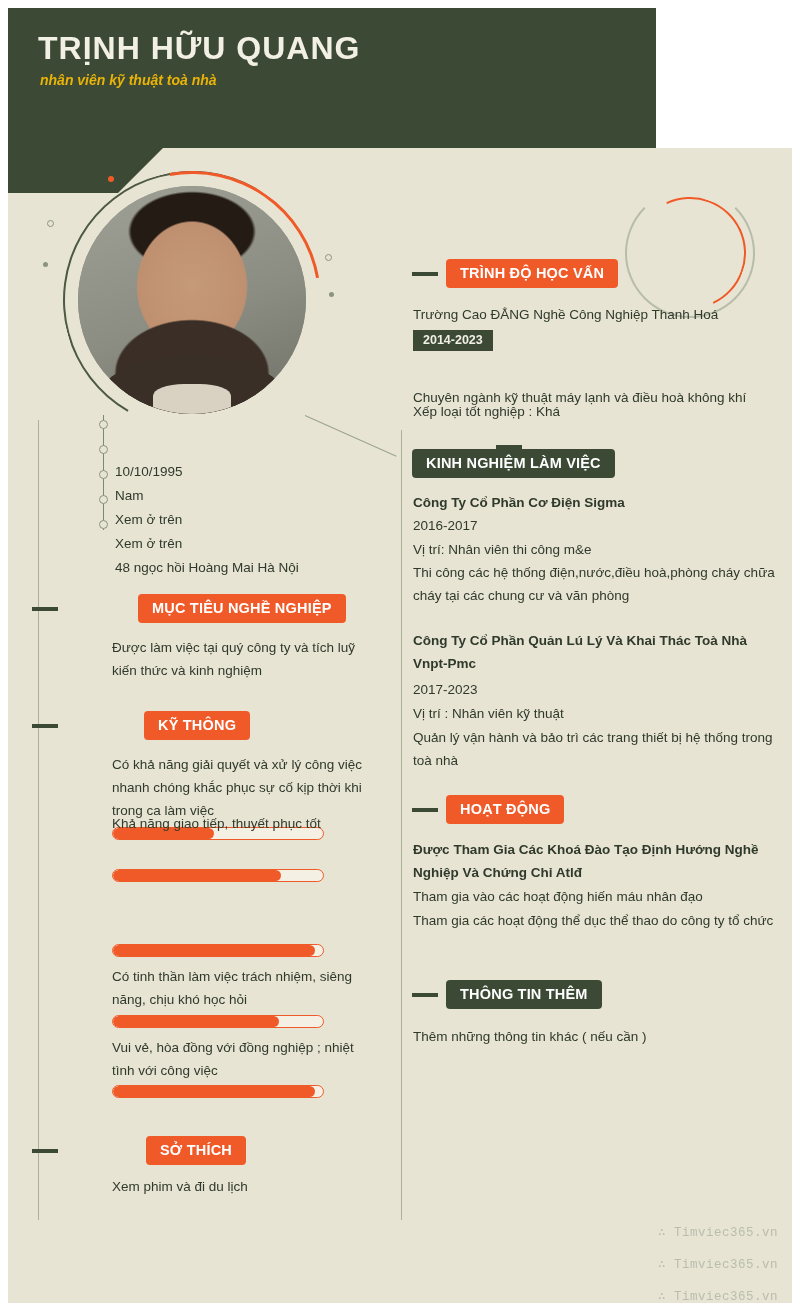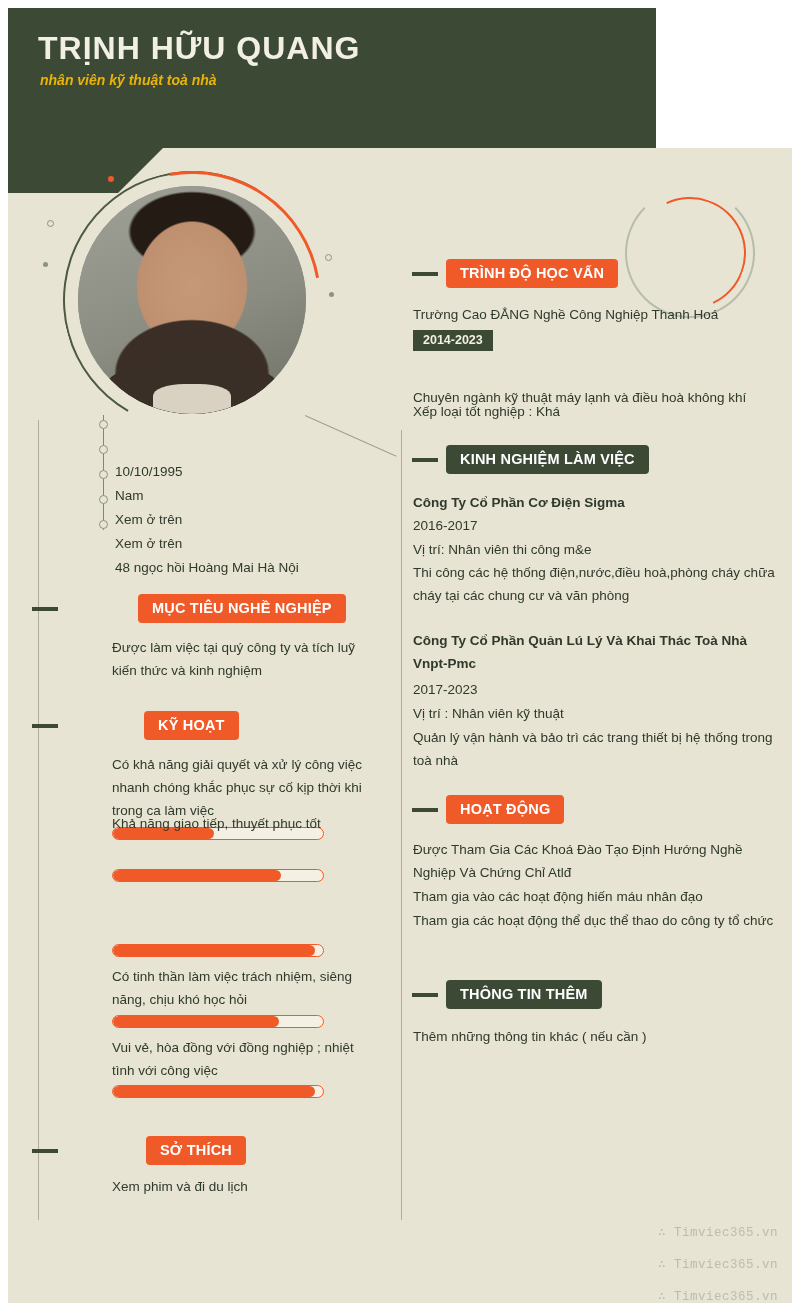--- a/index.html
+++ b/index.html
@@ -286,58 +286,58 @@
     <div class="sec-bar"></div>
     <div class="sec-pill">TRÌNH ĐỘ HỌC VẤN</div>
   </div>
   <div class="txt" style="left:413px; top:303px; width:370px;">Trường Cao ĐẲNG Nghề Công Nghiệp Thanh Hoá</div>
   <div style="position:absolute; left:413px; top:330px;">
     <span class="chip">2014-2023</span>
   </div>
   <div class="txt" style="left:413px; top:354px; width:365px;margin-top:32px;">Chuyên ngành kỹ thuật máy lạnh và điều hoà không khí</div>
   <div class="txt" style="left:413px; top:400px; width:365px;">Xếp loại tốt nghiệp : Khá</div>
 
-  <div class="sec" style="left:412px; top:445px;">
+  <div class="sec" style="left:412px; top:445px;flex-direction:column;">
     <div class="sec-bar"></div>
     <div class="sec-pill dark-pill">KINH NGHIỆM LÀM VIỆC</div>
   </div>
 
   <div class="txt bold" style="left:413px; top:491px; width:370px;">Công Ty Cổ Phần Cơ Điện Sigma</div>
   <div class="txt" style="left:413px; top:514px; width:370px;">2016-2017</div>
   <div class="txt" style="left:413px; top:538px; width:370px;">Vị trí: Nhân viên thi công m&amp;e</div>
   <div class="txt" style="left:413px; top:561px; width:370px;">Thi công các hệ thống điện,nước,điều hoà,phòng cháy chữa cháy tại các chung cư và văn phòng</div>
 
   <div class="txt bold" style="left:413px; top:629px; width:370px;">Công Ty Cổ Phần Quản Lú Lý Và Khai Thác Toà Nhà Vnpt-Pmc</div>
   <div class="txt" style="left:413px; top:678px; width:370px;">2017-2023</div>
   <div class="txt" style="left:413px; top:702px; width:370px;">Vị trí : Nhân viên kỹ thuật</div>
   <div class="txt" style="left:413px; top:726px; width:370px;">Quản lý vận hành và bảo trì các trang thiết bị hệ thống trong toà nhà</div>
 
   <div class="sec" style="left:412px; top:795px;">
     <div class="sec-bar"></div>
     <div class="sec-pill">HOẠT ĐỘNG</div>
   </div>
-  <div class="txt" style="left:413px; top:838px; width:370px;">Được Tham Gia Các Khoá Đào Tạo Định Hướng Nghề Nghiệp Và Chứng Chỉ Atlđ</div>
+  <div class="txt" style="left:413px; top:838px; width:370px;font-weight:bold;">Được Tham Gia Các Khoá Đào Tạo Định Hướng Nghề Nghiệp Và Chứng Chỉ Atlđ</div>
   <div class="txt" style="left:413px; top:909px; width:370px;">Tham gia các hoạt động thể dục thể thao do công ty tổ chức</div>
   <div class="txt" style="left:413px; top:885px; width:370px;">Tham gia vào các hoạt động hiến máu nhân đạo</div>
 
   <div class="sec" style="left:412px; top:980px;">
     <div class="sec-bar"></div>
     <div class="sec-pill dark-pill">THÔNG TIN THÊM</div>
   </div>
   <div class="txt" style="left:413px; top:1025px; width:370px;">Thêm những thông tin khác ( nếu cần )</div>
 
   <div class="sec" style="left:32px; top:594px;">
     <div class="sec-bar"></div>
     <div class="sec-pill" style="margin-left:72px;">MỤC TIÊU NGHỀ NGHIỆP</div>
   </div>
   <div class="txt" style="left:112px; top:636px; width:250px;">Được làm việc tại quý công ty và tích luỹ kiến thức và kinh nghiệm</div>
 
   <div class="sec" style="left:32px; top:711px;">
     <div class="sec-bar"></div>
-    <div class="sec-pill" style="margin-left:78px;">KỸ HOẠT</div>
+    <div class="sec-pill" style="margin-left:78px;">KỸ THÔNG</div>
   </div>
 
   <div class="txt" style="left:112px; top:753px; width:255px;">Có khả năng giải quyết và xử lý công việc nhanh chóng khắc phục sự cố kịp thời khi trong ca làm việc</div>
   <div class="bar-outer" style="left:112px; top:827px;">
     <div class="bar-fill" style="width:48%;"></div>
   </div>
 
   <div class="txt" style="left:112px; top:812px; width:255px; top:812px;">Khả năng giao tiếp, thuyết phục tốt</div>
   <div class="bar-outer" style="left:112px; top:869px;">
     <div class="bar-fill" style="width:80%;"></div>

